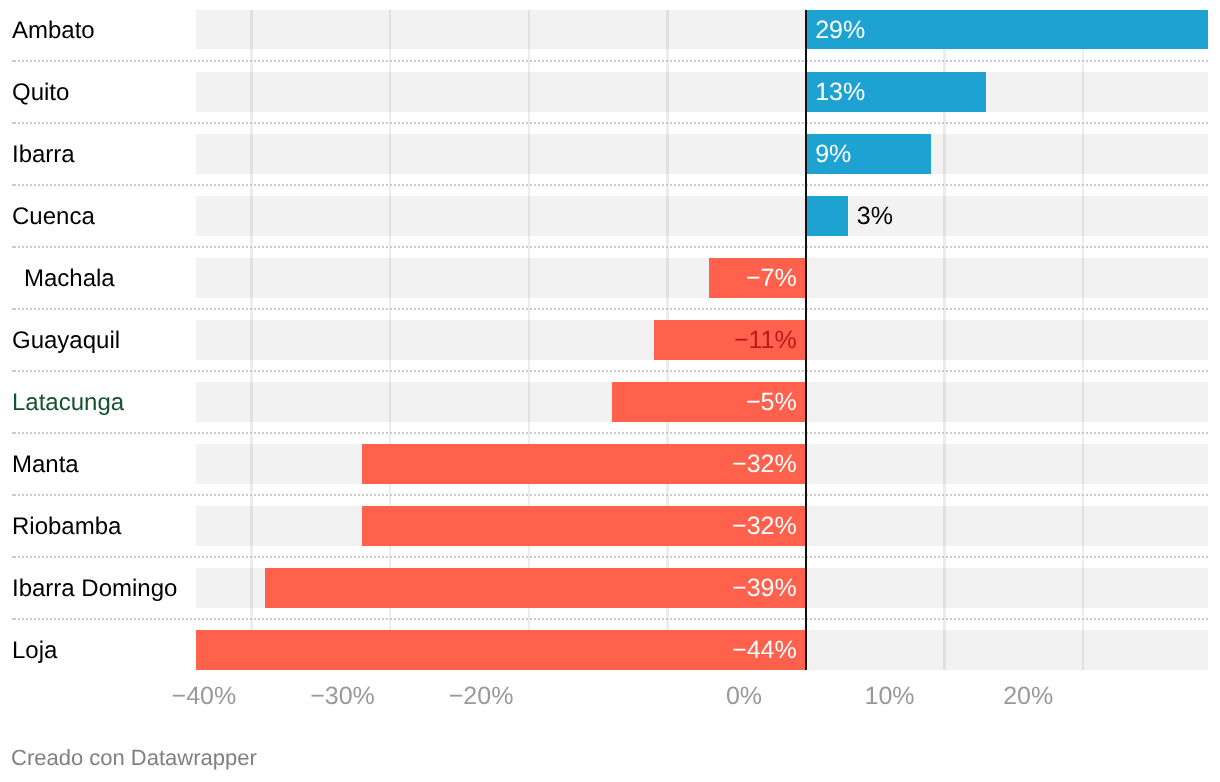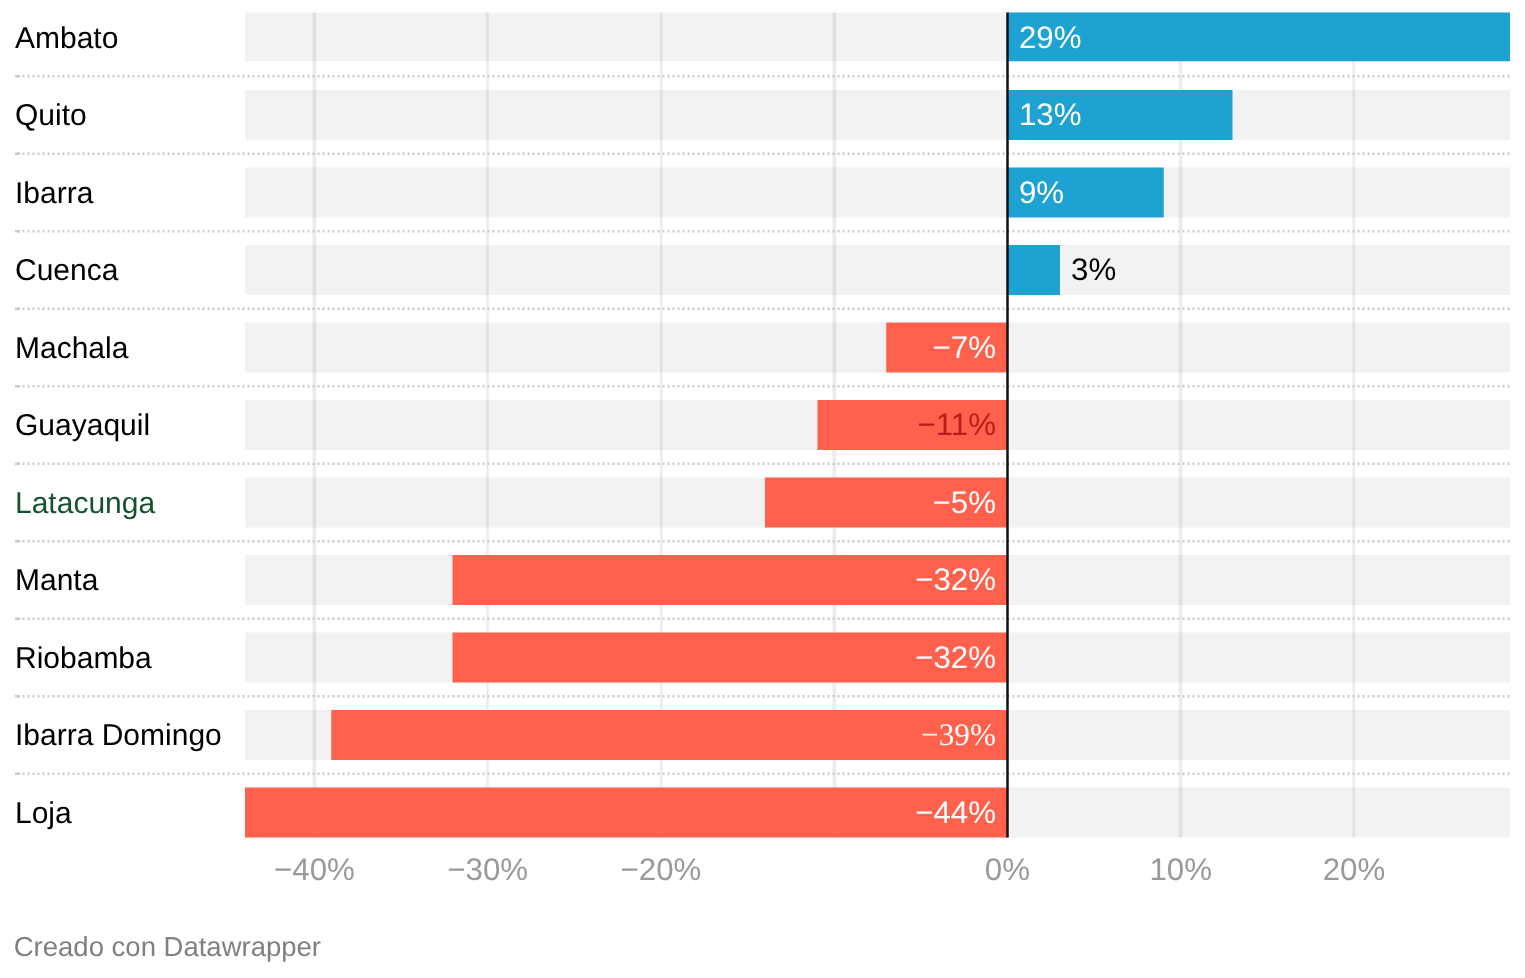--- a/index.html
+++ b/index.html
@@ -28,21 +28,21 @@
 
   .sep{position:absolute;height:2px;left:12px;
        background-image:
          linear-gradient(to right,#cbcbcb 0,#cbcbcb 4px,rgba(0,0,0,0) 4px),
          linear-gradient(to right,#cbcbcb 0,#cbcbcb 2px,rgba(0,0,0,0) 2px,rgba(0,0,0,0) 4px);
        background-size:4px 2px, 4px 2px;
        background-position:0 0, 6px 0;
        background-repeat:no-repeat, repeat-x;}
 
   .tick{position:absolute;color:#999999;font-size:25px;line-height:1;
-        white-space:nowrap;text-align:center;width:160px;}
+        white-space:nowrap;text-align:left;width:160px;}
   .footer-note{position:absolute;color:#808080;font-size:22px;line-height:1;
         white-space:nowrap;left:10.5px;top:747px;}
 </style>
 </head>
 <body>
 
 <div id="chart-root">
 
   <div class="layer" id="layer-bands">
     <div class="row-band" style="left: 196px; width: 1012px; top: 9.6px; height: 39.9px; background: rgb(242, 242, 242);"></div>
@@ -96,38 +96,38 @@
 
   <div class="layer" id="layer-zero">
     <div class="zeroline" id="zero-line" style="left: 804.76px; top: 9.6px; height: 660.2px; background: rgb(17, 17, 17);"></div>
   </div>
 
   <div class="layer" id="layer-text">
     <div class="row-label" style="top: 18.65px; color: rgb(0, 0, 0);">Ambato</div>
     <div class="row-label" style="top: 80.68px; color: rgb(0, 0, 0);">Quito</div>
     <div class="row-label" style="top: 142.71px; color: rgb(0, 0, 0);">Ibarra</div>
     <div class="row-label" style="top: 204.74px; color: rgb(0, 0, 0);">Cuenca</div>
-    <div class="row-label" style="top: 266.77px; color: rgb(0, 0, 0);">Machala</div>
+    <div class="row-label" style="top: 266.77px; color: rgb(0, 0, 0); margin-left: 12px;">Machala</div>
     <div class="row-label" style="top: 328.8px; color: rgb(0, 0, 0);">Guayaquil</div>
     <div class="row-label" style="top: 390.83px; color: #14532d;">Latacunga</div>
     <div class="row-label" style="top: 452.86px; color: rgb(0, 0, 0);">Manta</div>
     <div class="row-label" style="top: 514.89px; color: rgb(0, 0, 0);">Riobamba</div>
     <div class="row-label" style="top: 576.92px; color: rgb(0, 0, 0);">Ibarra Domingo</div>
     <div class="row-label" style="top: 638.95px; color: rgb(0, 0, 0);">Loja</div>
 
     <div class="val val-in" style="top: 17.95px; color: rgb(255, 255, 255); left: 815.16px;">29%</div>
     <div class="val val-in" style="top: 79.98px; color: rgb(255, 255, 255); left: 815.16px;">13%</div>
     <div class="val val-in" style="top: 142.01px; color: rgb(255, 255, 255); left: 815.16px;">9%</div>
     <div class="val val-out" style="top: 204.04px; color: rgb(0, 0, 0); left: 856.84px;">3%</div>
     <div class="val val-in" style="top: 266.07px; color: rgb(255, 255, 255); left: 0px; width: 796.76px; text-align: right;">−7%</div>
     <div class="val val-in" style="top: 328.1px; color: #b91c1c; left: 0px; width: 796.76px; text-align: right;">−11%</div>
     <div class="val val-in" style="top: 390.13px; color: rgb(255, 255, 255); left: 0px; width: 796.76px; text-align: right;">−5%</div>
     <div class="val val-in" style="top: 452.16px; color: rgb(255, 255, 255); left: 0px; width: 796.76px; text-align: right;">−32%</div>
     <div class="val val-in" style="top: 514.19px; color: rgb(255, 255, 255); left: 0px; width: 796.76px; text-align: right;">−32%</div>
-    <div class="val val-in" style="top: 576.22px; color: rgb(255, 255, 255); left: 0px; width: 796.76px; text-align: right; font-family: Liberation Serif, serif;">−39%</div>
+    <div class="val val-in" style="top: 576.22px; color: rgb(255, 255, 255); left: 0px; width: 796.76px; text-align: right;">−39%</div>
     <div class="val val-in" style="top: 638.25px; color: rgb(255, 255, 255); left: 0px; width: 796.76px; text-align: right;">−44%</div>
 
     <div class="tick" style="left: 171.56px; top: 684px; color: rgb(153, 153, 153);">−40%</div>
     <div class="tick" style="left: 310.16px; top: 684px; color: rgb(153, 153, 153);">−30%</div>
     <div class="tick" style="left: 448.76px; top: 684px; color: rgb(153, 153, 153);">−20%</div>
     <div class="tick" style="left: 725.96px; top: 684px; color: rgb(153, 153, 153);">0%</div>
     <div class="tick" style="left: 864.56px; top: 684px; color: rgb(153, 153, 153);">10%</div>
     <div class="tick" style="left: 1003.16px; top: 684px; color: rgb(153, 153, 153);">20%</div>
   </div>
 

